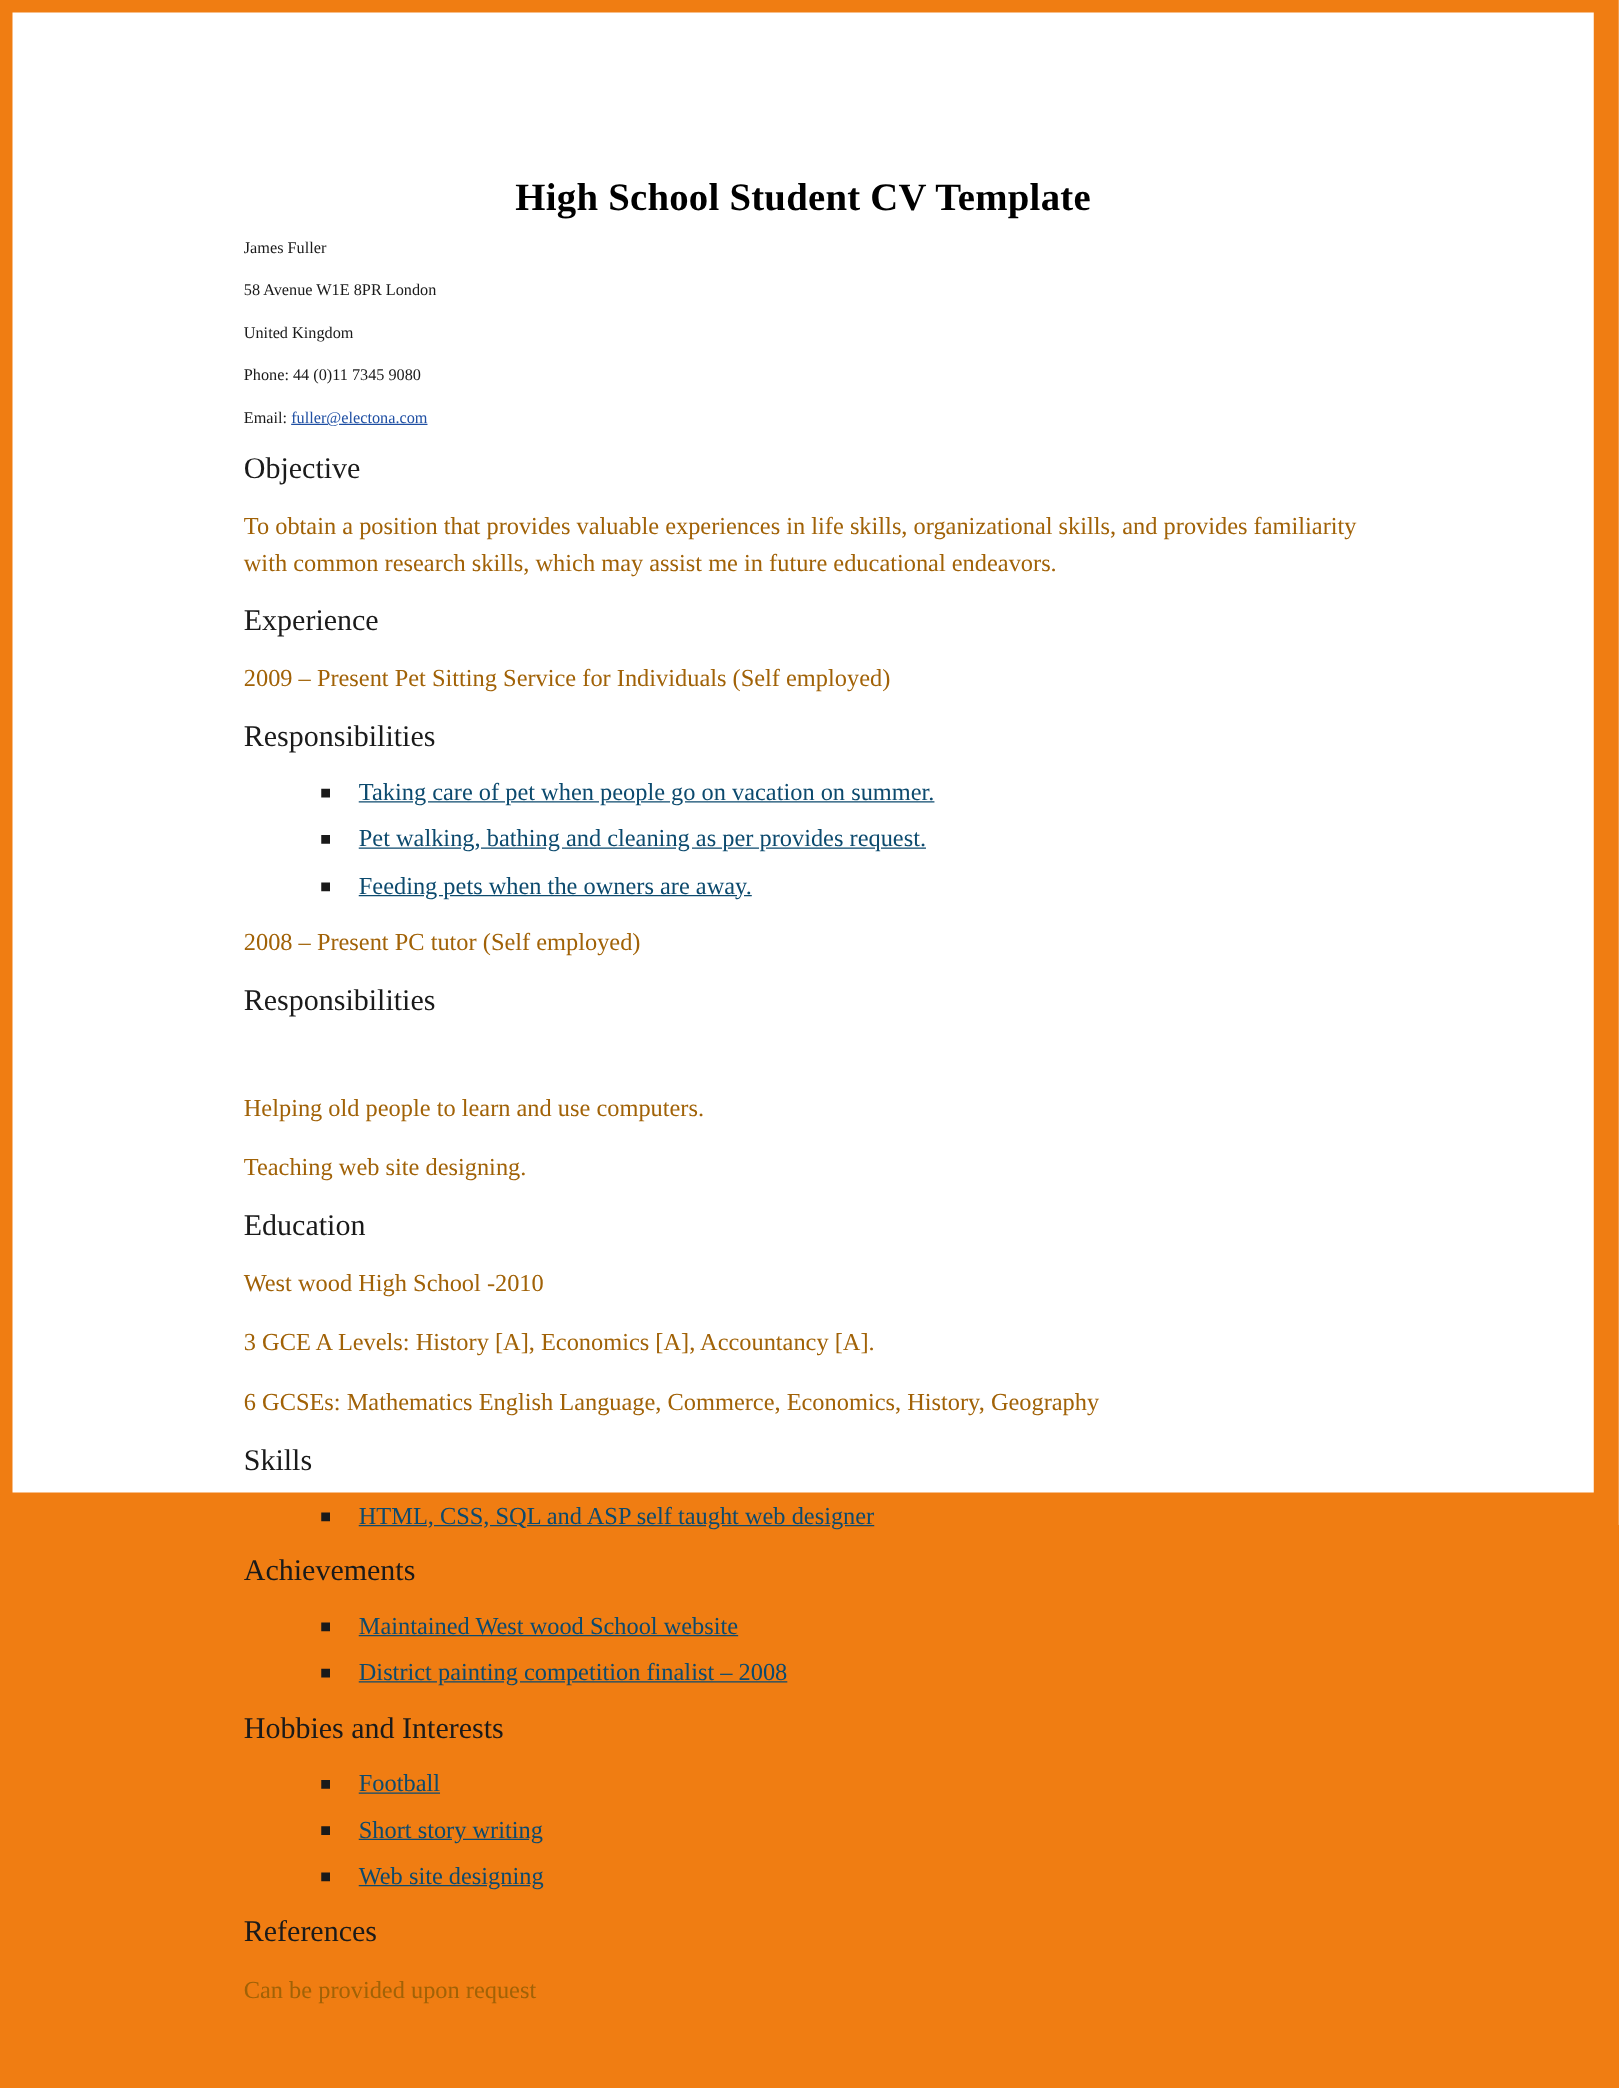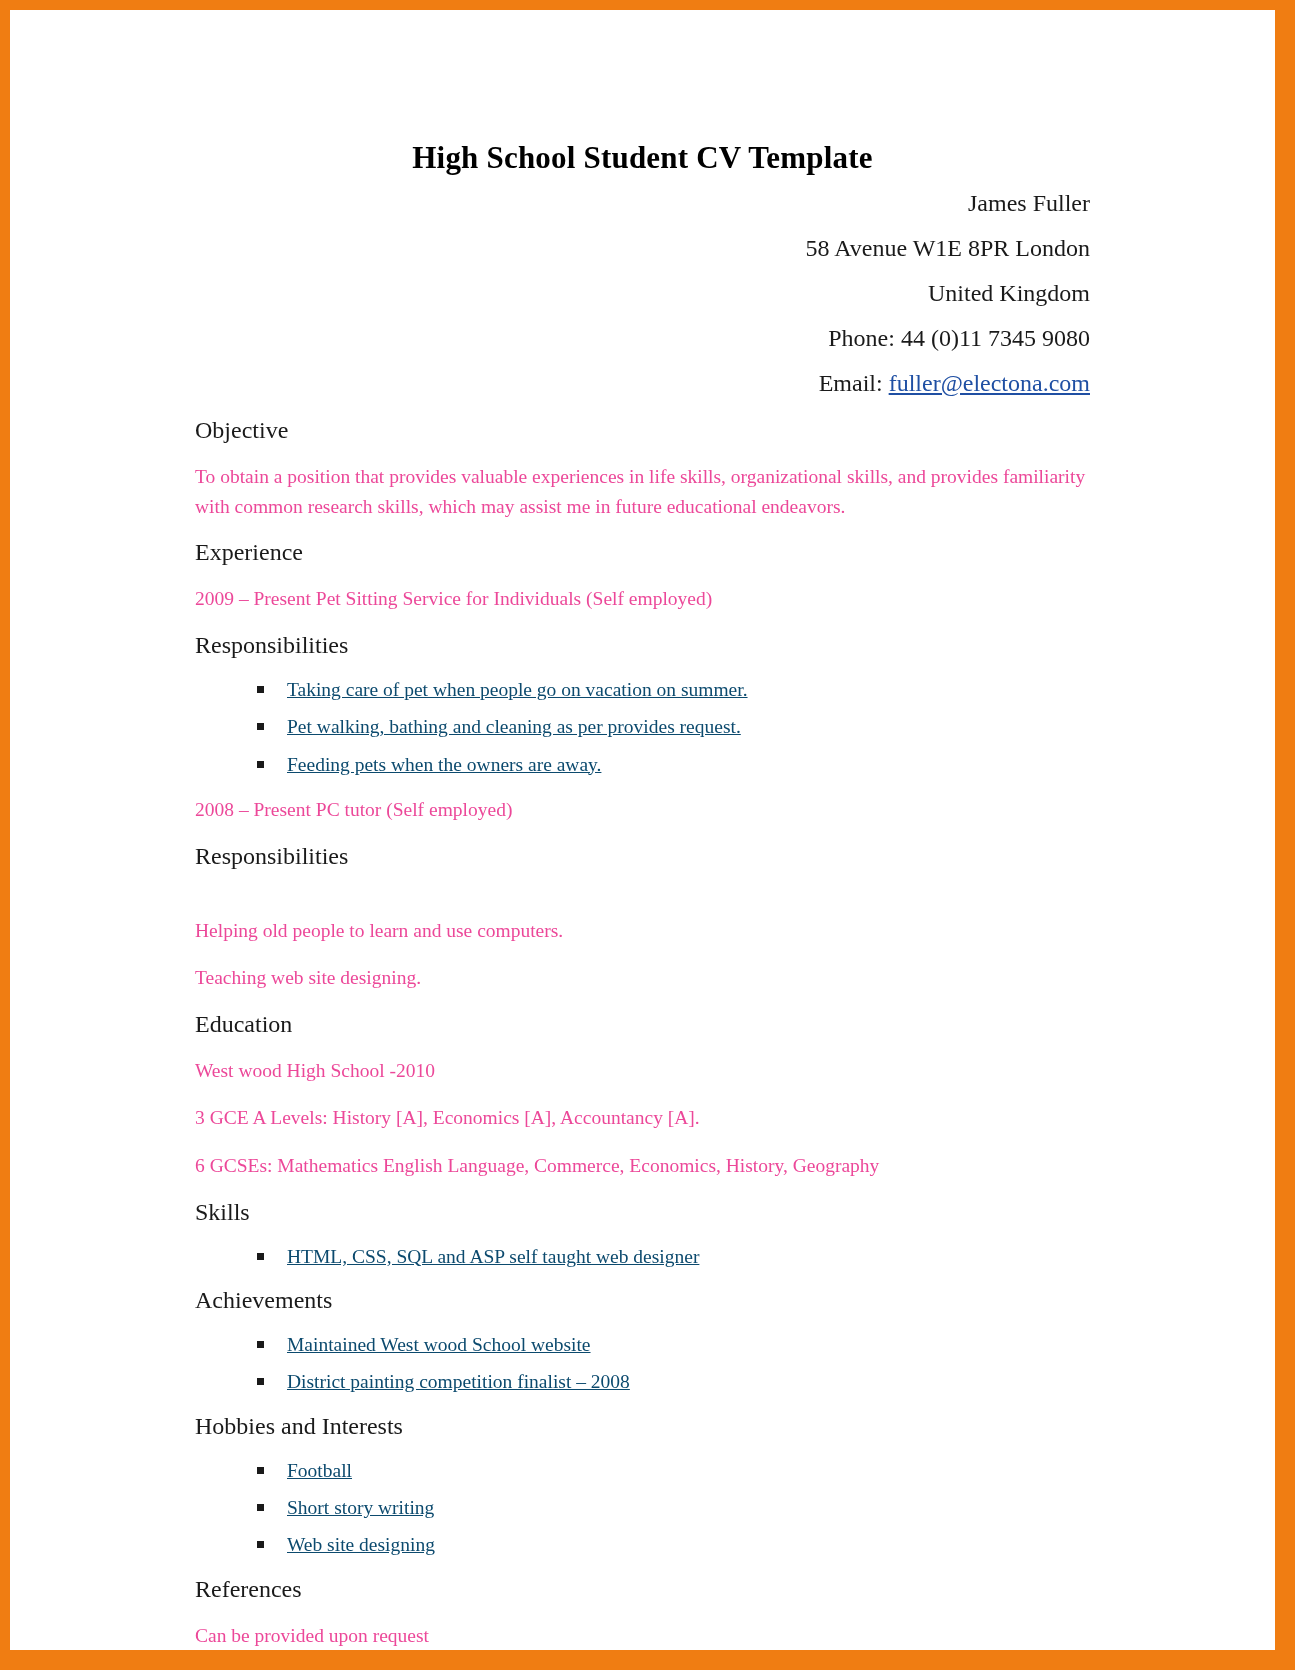--- a/index.html
+++ b/index.html
@@ -11,63 +11,63 @@
     height: 1670px;
     background: #f07d12;
     font-family: "Liberation Serif", serif;
     overflow: hidden;
   }
   .page-frame {
     position: absolute;
     left: 10px;
     top: 10px;
     width: 1265px;
-    height: 1640px;
+    height: 1184px;
     background: #ffffff;
     box-sizing: border-box;
   }
   .doc {
     position: absolute;
     left: 0;
     top: 0;
     width: 100%;
     padding: 130px 185px 0 185px;
     box-sizing: border-box;
   }
   .cv-title {
     text-align: center;
     font-size: 31px;
     font-weight: bold;
     color: #000;
     margin: 0 0 14px 0;
     letter-spacing: 0.2px;
   }
   .center-line {
-    text-align: right;
-    font-size: 24px;
+    text-align: left;
+    font-size: 13px;
     color: #1a1a1a;
     margin: 0 0 18px 0;
   }
   .center-line.email {
     margin-bottom: 20px;
   }
   .email-link {
     color: #1f4fa3;
     text-decoration: underline;
     margin-top: 40px;
   }
   .section-head {
     font-size: 24px;
     color: #1a1a1a;
     margin: 0 0 18px 0;
   }
   .para {
     font-size: 19.5px;
-    color: #ec4899;
-    margin: 0 0 18px 0;
+    color: #a16207;
+    margin: 12px 0 18px 0;
     line-height: 1.52;
     text-align: left;
   }
   .bullets {
     list-style: none;
     margin: 0 0 18px 0;
     padding: 0 0 0 62px;
   }
   .bullets li {
     font-size: 19.5px;

